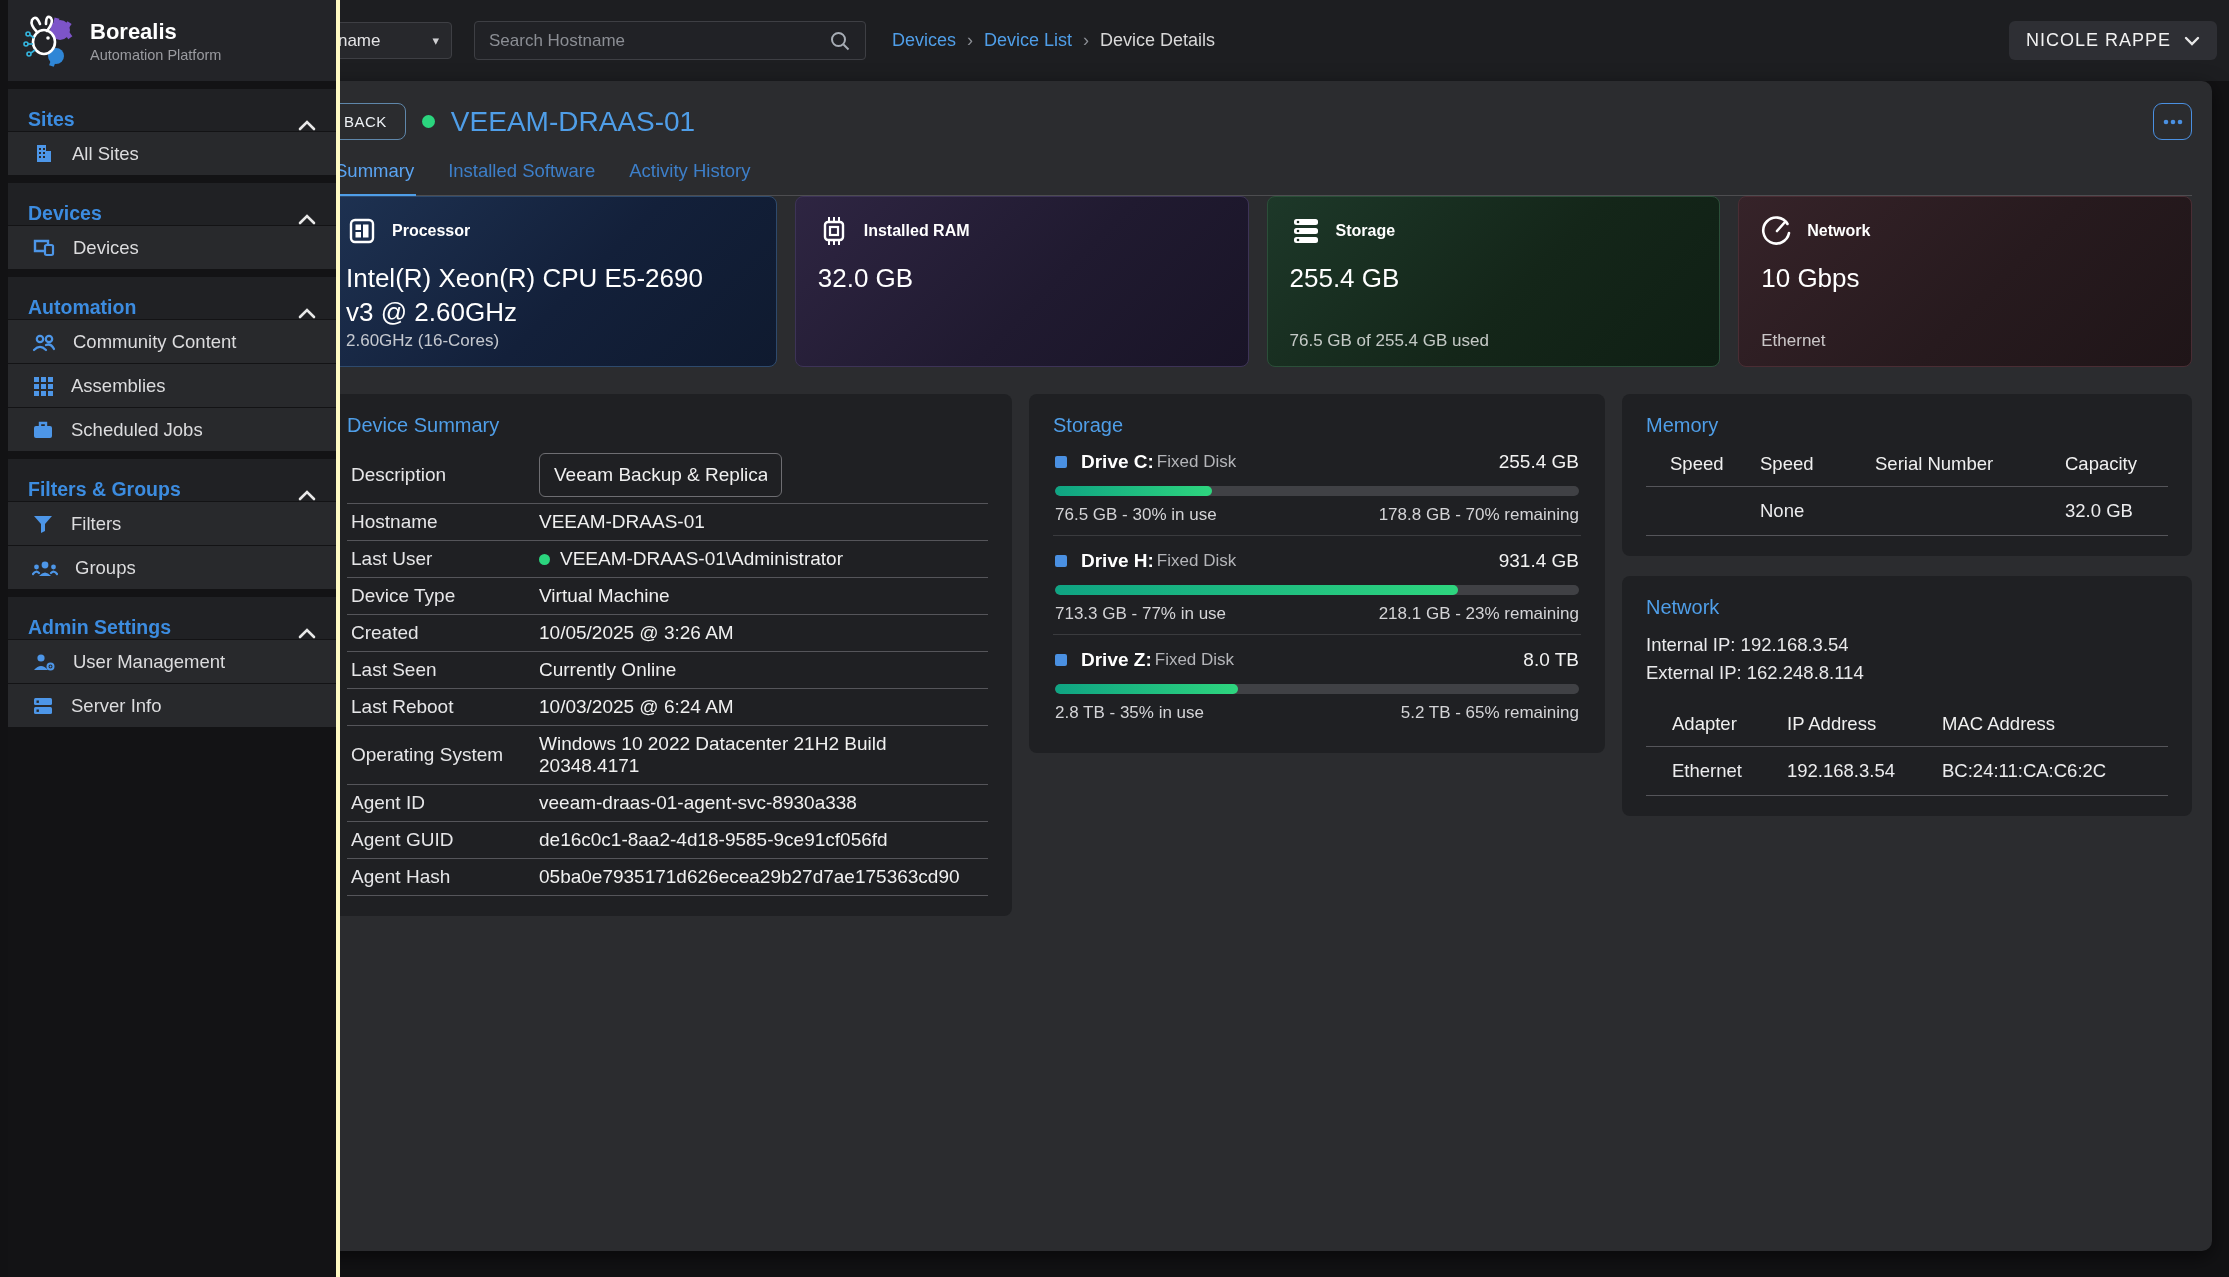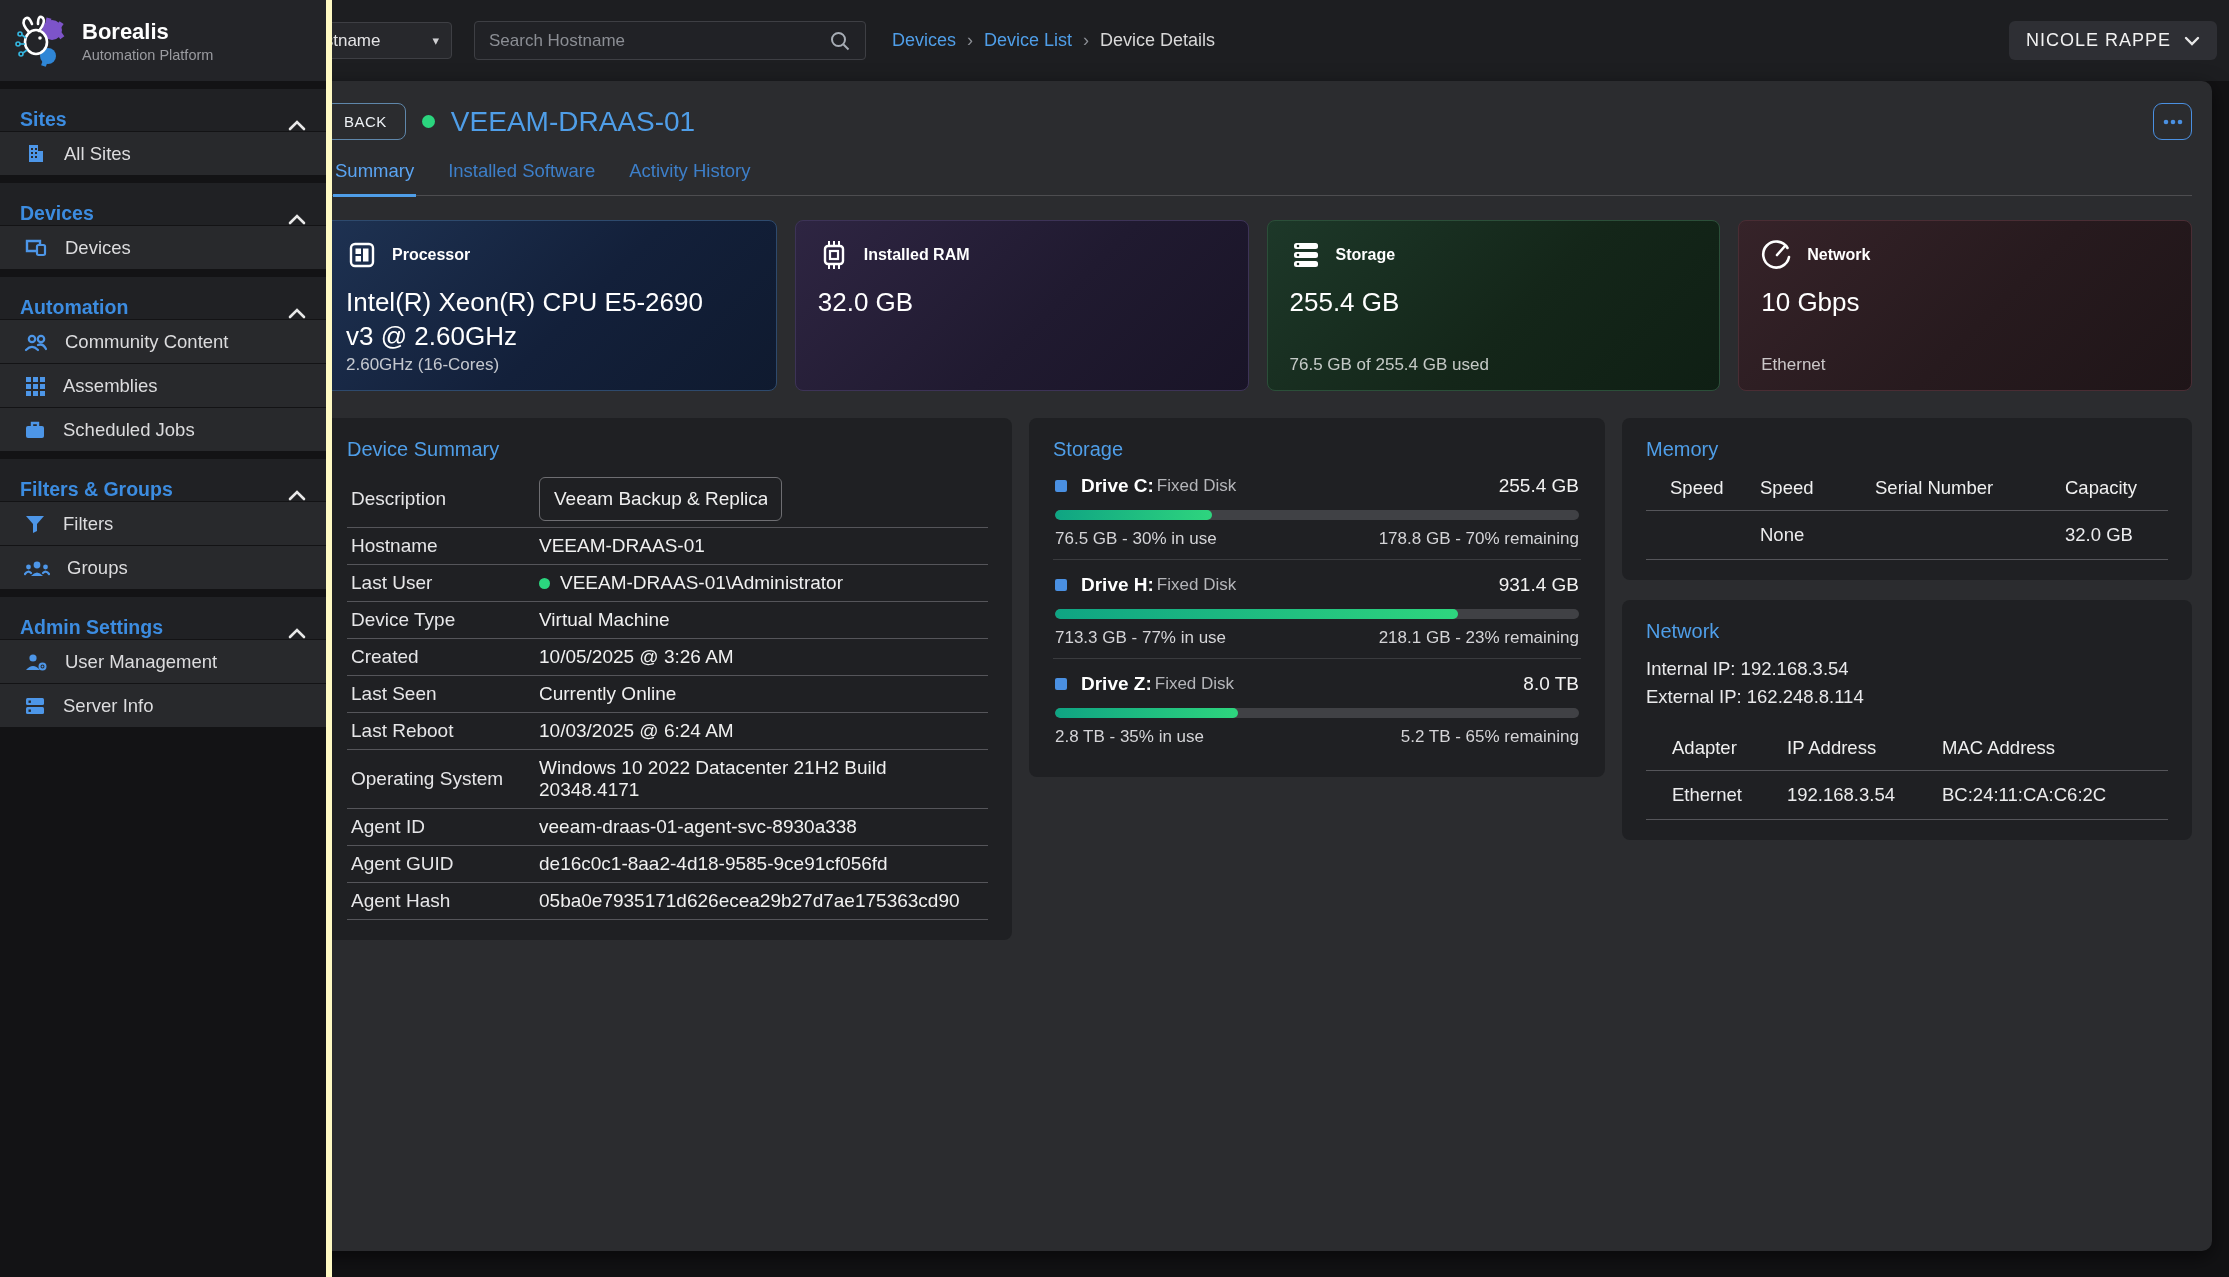--- a/index.html
+++ b/index.html
@@ -25,22 +25,22 @@
                       color:#e6e6e8; font-size:17px; font-family:inherit; }
   .search-box input::placeholder { color:#8b8e94; }
   .breadcrumbs { display:flex; gap:11px; font-size:18px; align-items:center; margin-left:26px; }
   .crumb-link { color:#4f9ee8; cursor:pointer; }
   .crumb-sep { color:#8b8e94; }
   .crumb-current { color:#d8d8d8; }
   .user-chip { margin-left:auto; margin-right:12px; height:39px; background:#2e2f34;
                border-radius:6px; display:flex; align-items:center; gap:13px;
                padding:0 17px; font-size:18px; letter-spacing:1px; color:#f2f2f2; cursor:pointer; }
   
-  .sidebar { position:absolute; left:0; top:0; width:332px; height:100%;
-             background:#131315; border-right:6px solid #fef9c3; z-index:2; }
+  .sidebar { position:absolute; left:8px; top:0; width:332px; height:100%;
+             background:#131315; border-right:4px solid #fef9c3; z-index:2; }
   .logo-area { height:81px; background:#232428; display:flex; align-items:center;
                gap:12px; padding:0 12px; }
   .logo-text .brand-name { font-size:22px; font-weight:bold; color:#ffffff; }
   .logo-text .brand-sub { font-size:14.5px; color:#9a9ba0; margin-top:2px; }
   .nav-header { height:42px; background:#202124; display:flex; align-items:flex-end;
                 padding:0 20px 0 20px; margin-top:8px; cursor:pointer; }
   .nav-header .hl { color:#3c8ce0; font-weight:bold; font-size:19.5px; flex:1; }
   .nav-item { height:43px; background:#28292c; display:flex; align-items:center;
               gap:17px; padding:0 20px 0 24px; margin-top:1px; font-size:18.5px;
               color:#dcdcde; cursor:pointer; }
@@ -57,21 +57,21 @@
   .device-title { font-size:28px; color:#4f9ee8; }
   .menu-btn { margin-left:auto; width:39px; height:37px; border:1.5px solid #4a90e2;
               border-radius:9px; background:transparent; display:flex; align-items:center;
               justify-content:center; cursor:pointer; }
   .tabs { display:flex; gap:30px; margin-top:20px; border-bottom:1px solid #4d4d50;
           padding-left:10px; }
   .tab { font-size:18.5px; color:#3d7fc9; padding:0 2px 12px; border-bottom:3px solid transparent;
          margin-bottom:-2px; cursor:pointer; }
   .tab.active { color:#5aa4f2; border-bottom-color:#4f9ee8; }
   
-  .cards { margin-top:24px; display:grid; grid-template-columns:repeat(4,1fr); gap:18px; }
+  .cards { display:grid; grid-template-columns:repeat(4,1fr); gap:18px; }
   .card { position:relative; height:171px; border-radius:8px; padding:18px 22px; }
   .card-head { display:flex; align-items:center; gap:14px; }
   .card-head .ct { font-size:16px; font-weight:bold; color:#ffffff; }
   .card-value { margin-top:15px; font-size:26px; color:#ffffff; line-height:1.3; max-width:92%; }
   .card-sub { position:absolute; left:22px; bottom:15px; font-size:17px; color:rgba(255,255,255,.75); }
   .card-cpu { background:linear-gradient(135deg,#1e3252 0%,#13203a 55%,#0f1a2f 100%); border:1px solid #2e4a6d; }
   .card-ram { background:linear-gradient(135deg,#2e2542 0%,#201a30 55%,#191427 100%); border:1px solid #3d3357; }
   .card-sto { background:linear-gradient(135deg,#1d3829 0%,#142619 55%,#0f1f14 100%); border:1px solid #2b4f39; }
   .card-net { background:linear-gradient(135deg,#362329 0%,#271a1e 55%,#1f1518 100%); border:1px solid #4a2d34; }
   

